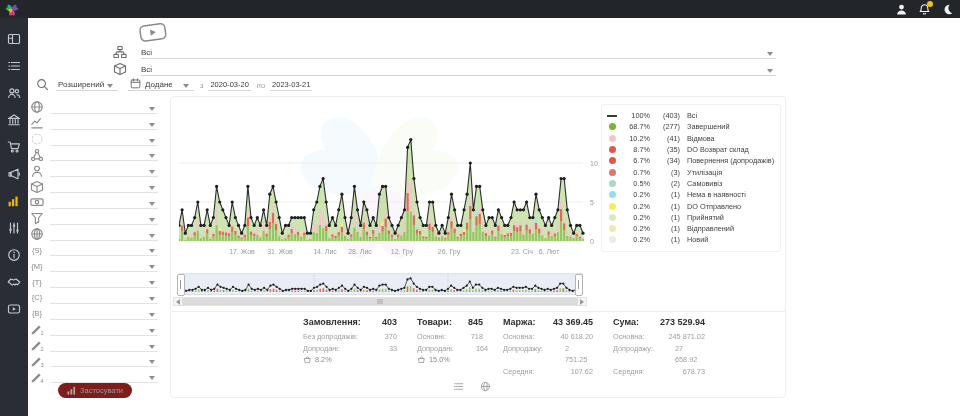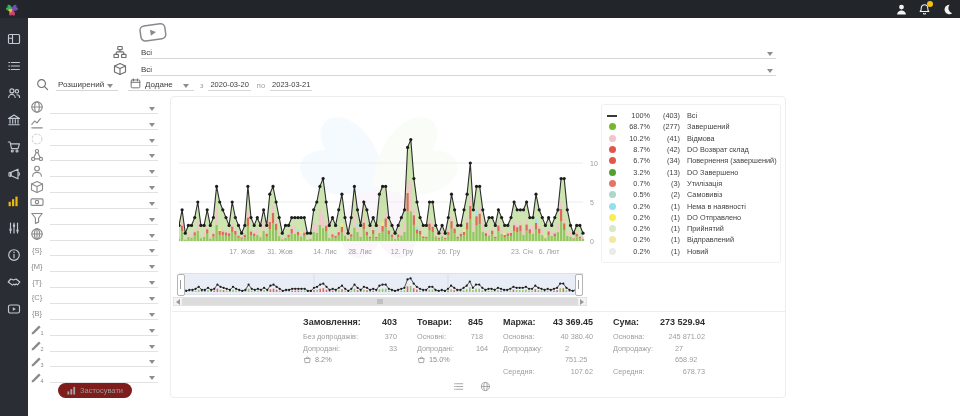--- a/index.html
+++ b/index.html
@@ -1325,38 +1325,30 @@
           </span>
     <span class="lg-pct">10.2%</span>
     <span class="lg-cnt">(41)</span>
     <span class="lg-lab">Відмова</span>
         </div>
         <div class="lg-row">
           <span class="lg-sw">
             <span class="lg-dot" style="background:#e2574c"></span>
           </span>
     <span class="lg-pct">8.7%</span>
-    <span class="lg-cnt">(42)</span>
+    <span class="lg-cnt">(35)</span>
     <span class="lg-lab">DO Возврат склад</span>
         </div>
         <div class="lg-row">
           <span class="lg-sw">
             <span class="lg-dot" style="background:#e2574c"></span>
           </span>
     <span class="lg-pct">6.7%</span>
     <span class="lg-cnt">(34)</span>
-    <span class="lg-lab">Повернення (завершений)</span>
-        </div>
-        <div class="lg-row">
-          <span class="lg-sw">
-            <span class="lg-dot" style="background:#4fa132"></span>
-          </span>
-    <span class="lg-pct">3.2%</span>
-    <span class="lg-cnt">(13)</span>
-    <span class="lg-lab">DO Завершено</span>
+    <span class="lg-lab">Повернення (допродажів)</span>
         </div>
         <div class="lg-row">
           <span class="lg-sw">
             <span class="lg-dot" style="background:#e57368"></span>
           </span>
     <span class="lg-pct">0.7%</span>
     <span class="lg-cnt">(3)</span>
     <span class="lg-lab">Утилізація</span>
         </div>
         <div class="lg-row">
@@ -1455,21 +1447,21 @@
             <span>15.0%</span>
           </div>
         </div>
         <div class="stat-col c3">
           <div class="stat-head">
             <span>Маржа:</span>
             <span>43 369.45</span>
           </div>
           <div class="stat-row">
             <span>Основна:</span>
-            <span>40 380.40</span>
+            <span>40 618.20</span>
           </div>
           <div class="stat-row">
             <span>Допродажу:</span>
             <span>2 751.25</span>
           </div>
           <div class="stat-row">
             <span>Середня:</span>
             <span>107.62</span>
           </div>
         </div>

